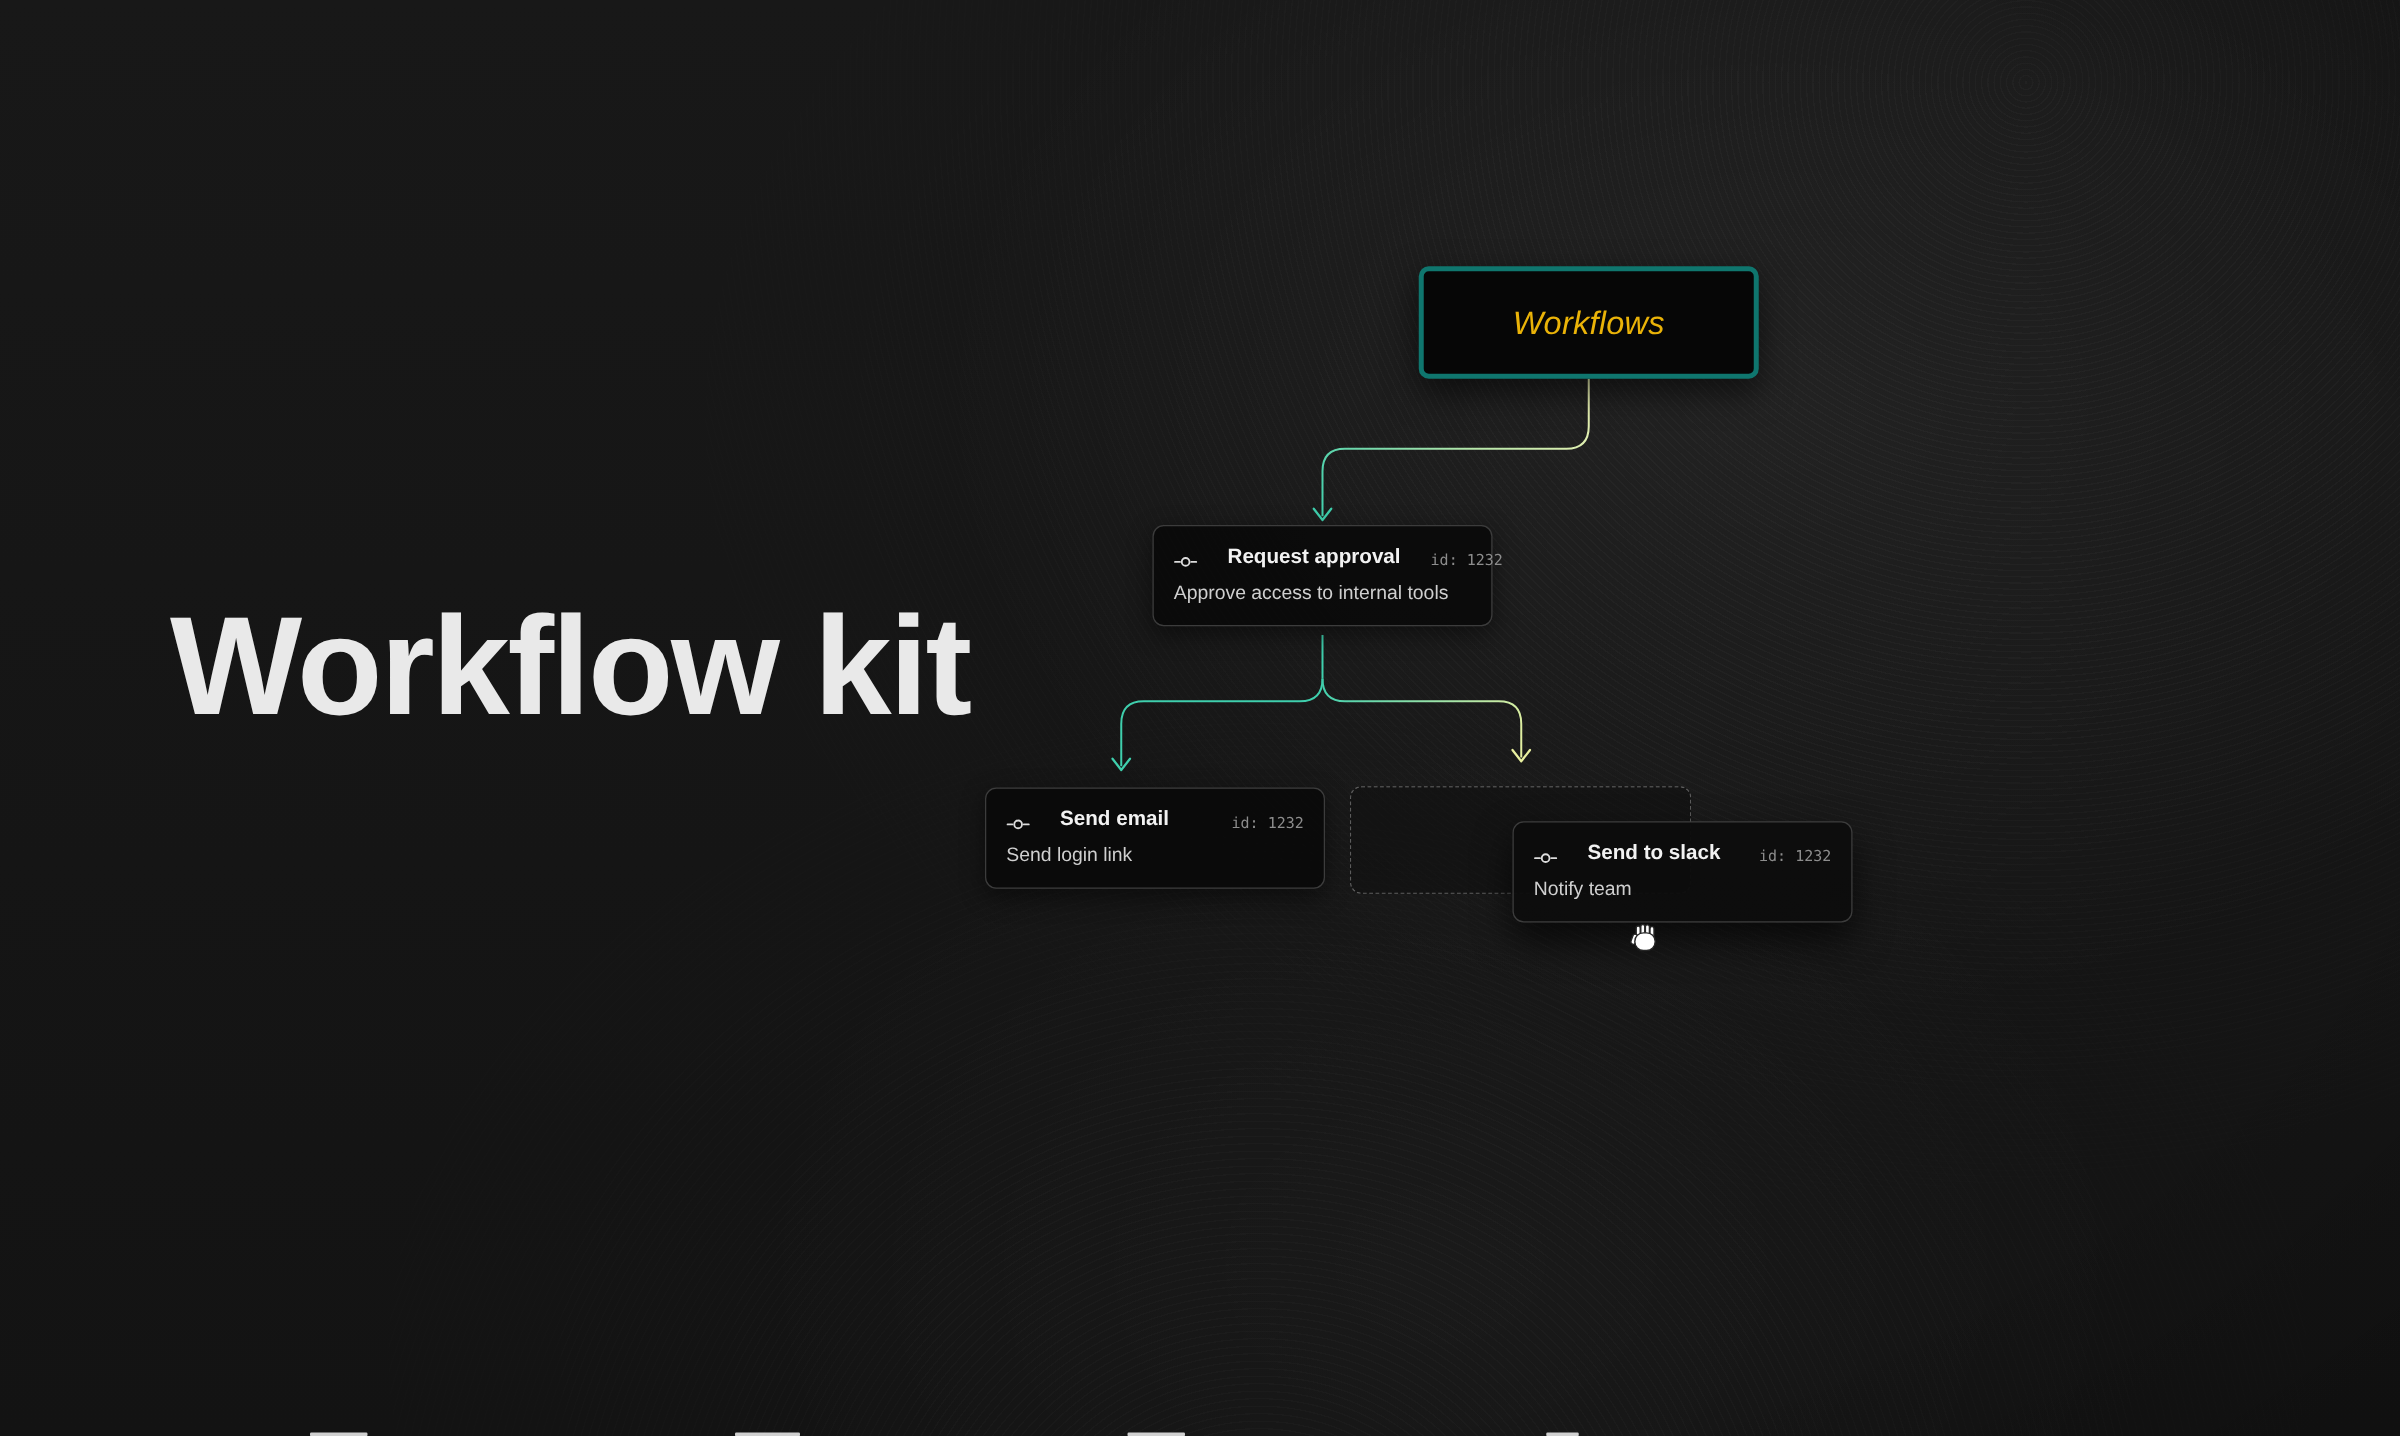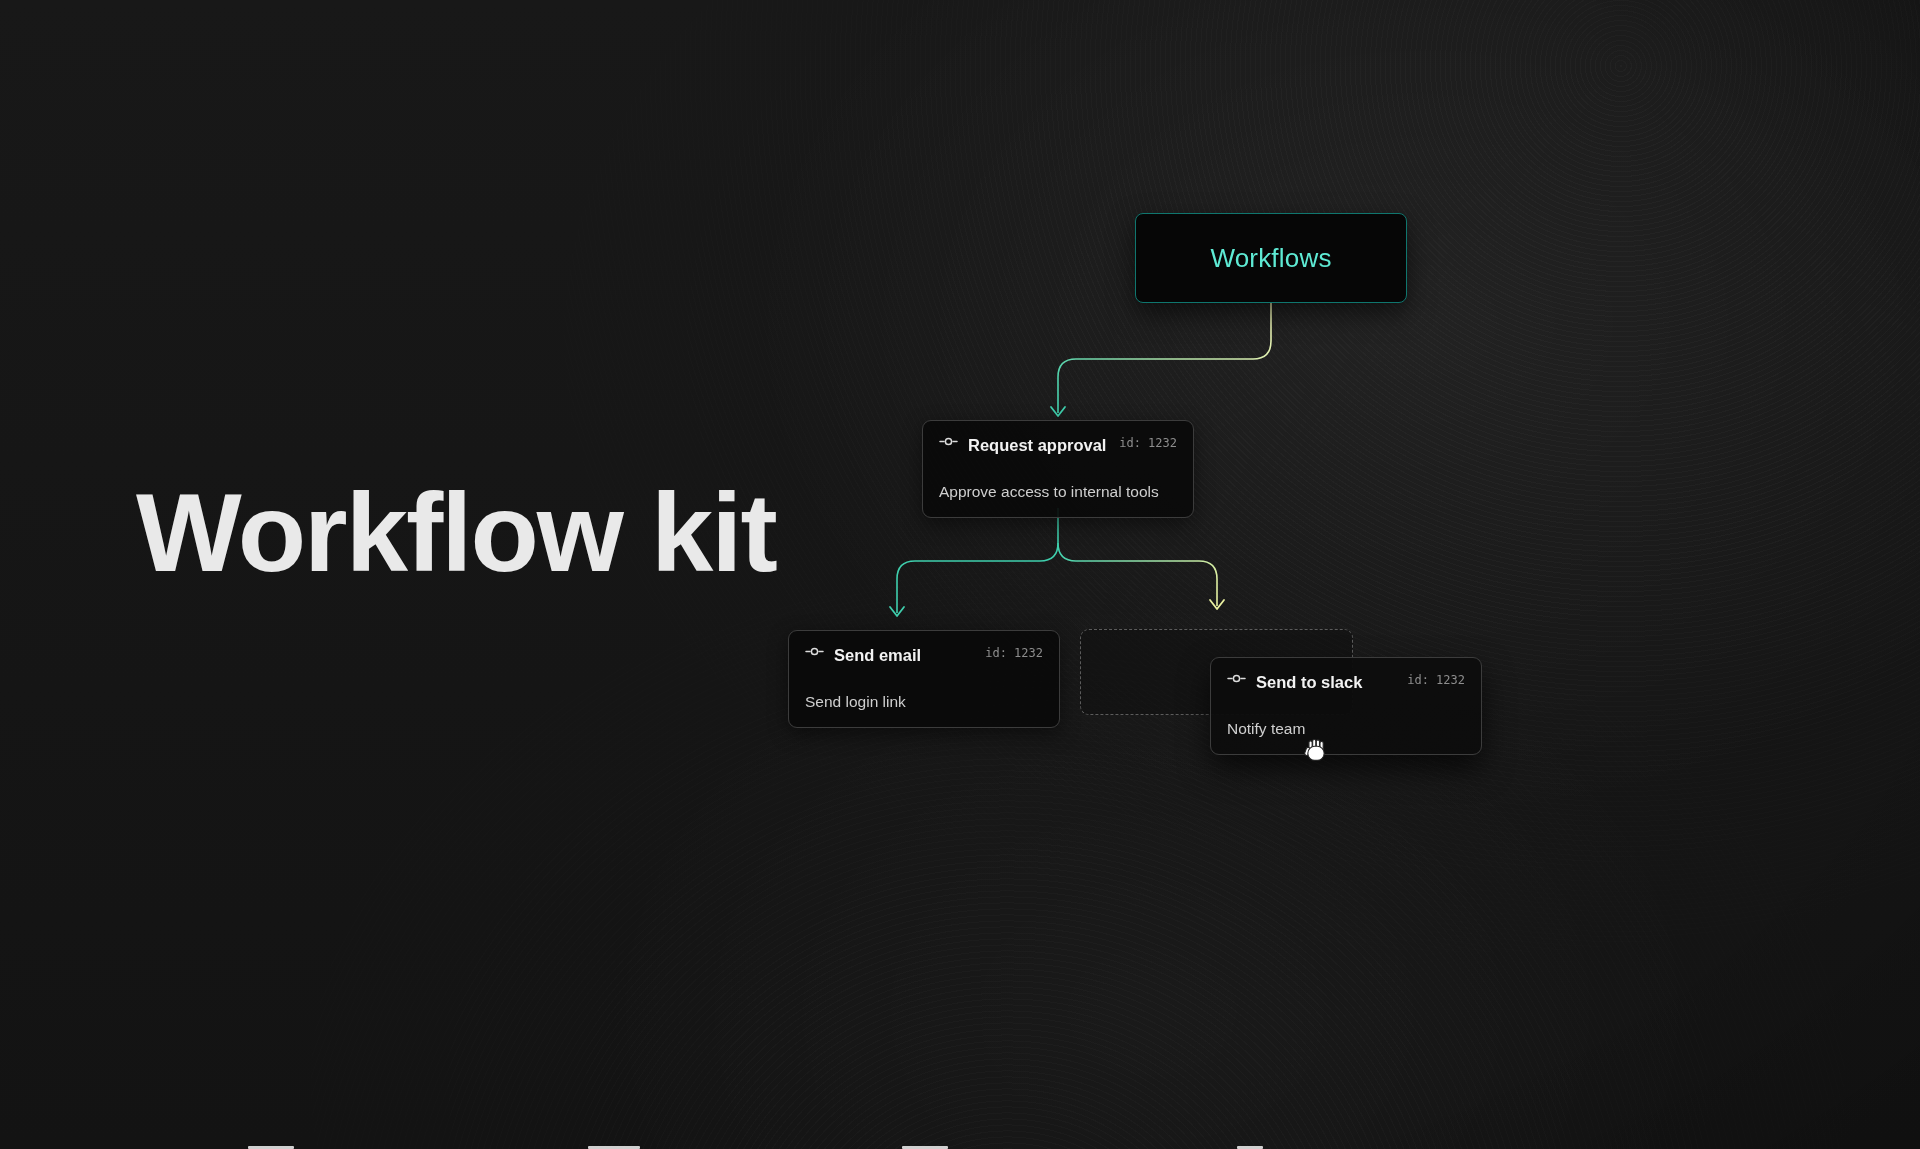--- a/index.html
+++ b/index.html
@@ -31,34 +31,34 @@
   .badge-inner { border-radius:27px; background:#151515; padding:9px 25px 12px; }
   .badge-text { font-size:27px; letter-spacing:0.3px;
     background:linear-gradient(90deg,#62e6c3 0%,#8fe7b4 55%,#e9f0a0 100%);
     -webkit-background-clip:text; background-clip:text; color:transparent; }
 
   .hero-title { position:absolute; left:136px; top:444px; font-size:112px; line-height:1.05;
     font-weight:700; color:#e9e9e9; letter-spacing:-2px;margin-top:30px; }
 
   
   .rootbox { position:absolute; left:1135px; top:213px; width:272px; height:90px;
-    background:#060606; border:1px solid #0f766e; border-radius:8px;
+    background:#060606; border:4px solid #0f766e; border-radius:8px;
     display:flex; align-items:center; justify-content:center;
-    color:#5eead4; font-size:26px; font-weight:500; letter-spacing:0.2px;
-    box-shadow:0 10px 26px rgba(0,0,0,0.55); }
+    color:#eab308; font-size:26px; font-weight:500; letter-spacing:0.2px;
+    box-shadow:0 10px 26px rgba(0,0,0,0.55);font-style:italic; }
 
   .node { position:absolute; width:272px; background:rgba(10,10,10,0.93);
     border:1px solid #3c3c3c; border-radius:9px; padding:15px 16px 16px;
     box-shadow:0 6px 20px rgba(0,0,0,0.45); }
-  .node-header { display:flex; align-items:flex-start; gap:10px; }
+  .node-header { display:flex; align-items:flex-end; gap:24px; }
   .node-icon { display:flex; align-items:center; }
   .node-title { font-weight:700; font-size:16.5px; color:#f2f2f2; white-space:nowrap; }
   .node-id { margin-left:auto; font-family:"DejaVu Sans Mono","Liberation Mono",monospace;
     font-size:12px; color:#8d8d8d; white-space:nowrap; }
-  .node-desc { margin-top:28px; font-size:15.5px; color:#cfcfcf; white-space:nowrap; }
+  .node-desc { margin-top:11px; font-size:15.5px; color:#cfcfcf; white-space:nowrap; }
 
   .node-request { left:922px; top:420px; }
   .node-email   { left:788px; top:630px; }
   .node-slack   { left:1210px; top:657px; box-shadow:0 14px 30px rgba(0,0,0,0.65); background:rgba(13,13,13,0.96); }
 
   .dropzone { position:absolute; left:1080px; top:629px; width:273px; height:86px;
     border:1.6px dashed #5c5c5c; border-radius:9px; background:rgba(14,14,14,0.5); }
 
   .connectors { position:absolute; inset:0; pointer-events:none; }
 

